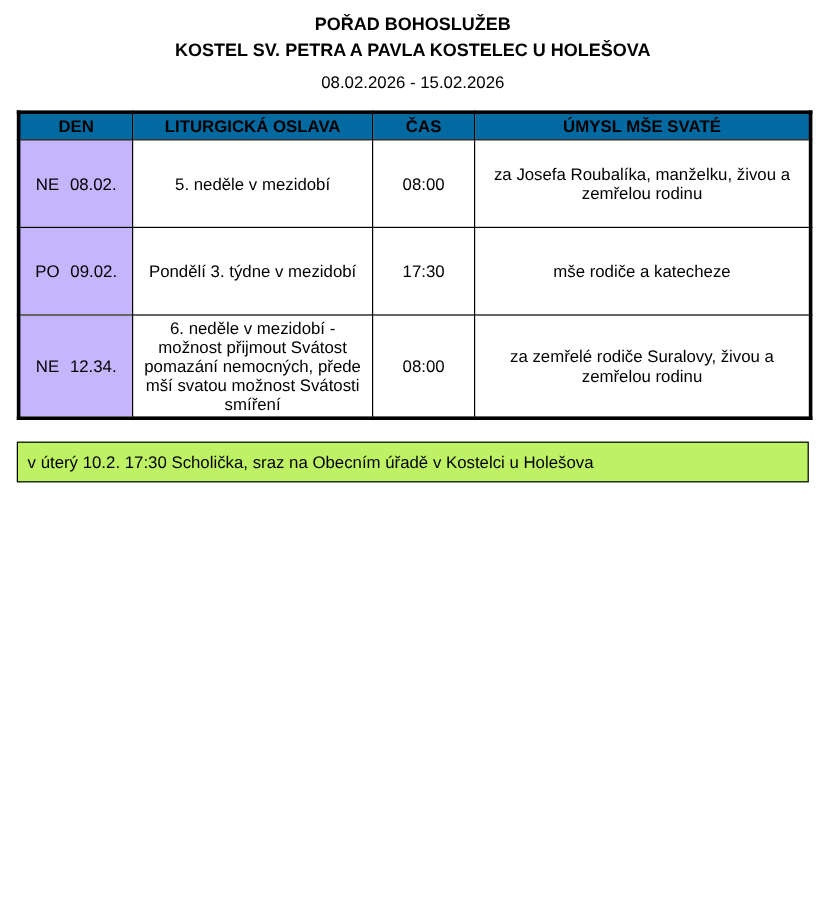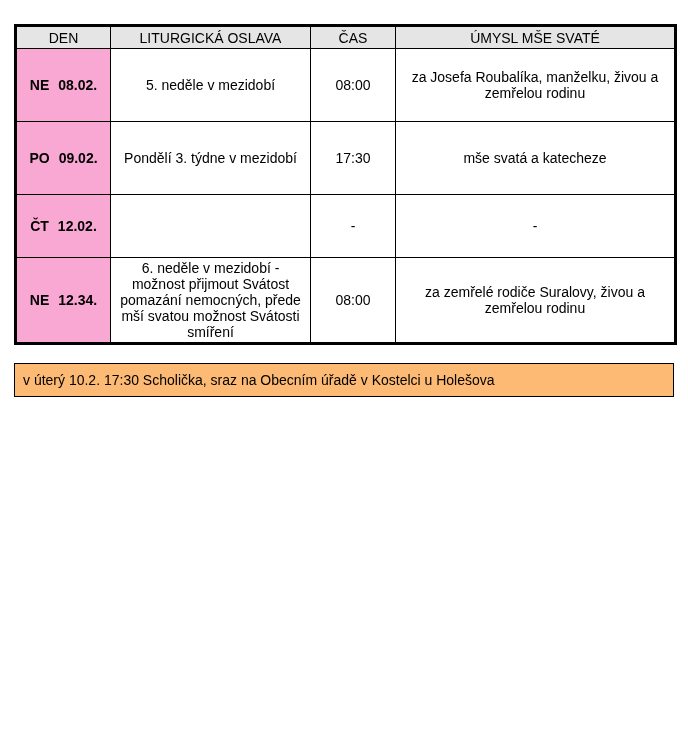--- a/index.html
+++ b/index.html
@@ -28,57 +28,62 @@
   }
   table.schedule th, table.schedule td {
     border: 1px solid #000;
     font-size: 14px;
     text-align: center;
     vertical-align: middle;
     padding: 2px 6px;
     overflow: hidden;
   }
   table.schedule th {
-    background: #e5e5e5;
-    font-weight: normal;
+    background: #0369a1;
+    font-weight: bold;
     height: 23px;
     padding: 1px 4px;
   }
   td.den {
-    background: #f9a8d4;
-    font-weight: bold;
+    background: #c4b5fd;
+    font-weight: normal;
     white-space: nowrap;
   }
   td.den .day-abbr { margin-right: 9px; }
   tbody tr:nth-child(1) { height: 73px; }
   tbody tr:nth-child(2) { height: 73px; }
   tbody tr:nth-child(3) { height: 63px; }
   tbody tr:nth-child(4) { height: 63px; }
   tbody tr:nth-child(5) { height: 64px; }
   tbody tr:nth-child(6) { height: 71px; }
   tbody tr:nth-child(7) { height: 62px; }
   tbody tr:nth-child(8) { height: 100px; }
   tbody tr:nth-child(8) td { line-height: 1.35; }
 
   
   .footer-note {
     width: 660px;
     margin-top: 18px;
-    background: #fdba74;
+    background: #bef264;
     border: 1px solid #000;
     font-size: 14px;
     padding: 8px 8px;
     text-align: left;
   }
 </style>
 </head>
 <body>
 
 <div class="page">
 
+  <div class="doc-header">
+    <div class="doc-title">POŘAD BOHOSLUŽEB</div>
+    <div class="doc-subtitle">KOSTEL SV. PETRA A PAVLA KOSTELEC U HOLEŠOVA</div>
+    <div class="doc-dates">08.02.2026 - 15.02.2026</div>
+  </div>
 
   <table class="schedule">
     <colgroup>
       <col style="width:95px">
       <col style="width:200px">
       <col style="width:85px">
       <col style="width:280px">
     </colgroup>
     <thead>
       <tr>
@@ -92,27 +97,21 @@
         <tr>
           <td class="den"><span class="day-abbr">NE</span><span>08.02.</span></td>
           <td>5. neděle v mezidobí</td>
           <td>08:00</td>
           <td>za Josefa Roubalíka, manželku, živou a zemřelou rodinu</td>
         </tr>
         <tr>
           <td class="den"><span class="day-abbr">PO</span><span>09.02.</span></td>
           <td>Pondělí 3. týdne v mezidobí</td>
           <td>17:30</td>
-          <td>mše svatá a katecheze</td>
-        </tr>
-        <tr>
-          <td class="den"><span class="day-abbr">ČT</span><span>12.02.</span></td>
-          <td></td>
-          <td>-</td>
-          <td>-</td>
+          <td>mše rodiče a katecheze</td>
         </tr>
         <tr>
           <td class="den"><span class="day-abbr">NE</span><span>12.34.</span></td>
           <td>6. neděle v mezidobí - možnost přijmout Svátost pomazání nemocných, přede mší svatou možnost Svátosti smíření</td>
           <td>08:00</td>
           <td>za zemřelé rodiče Suralovy, živou a zemřelou rodinu</td>
         </tr>
       </tbody>
   </table>
 

